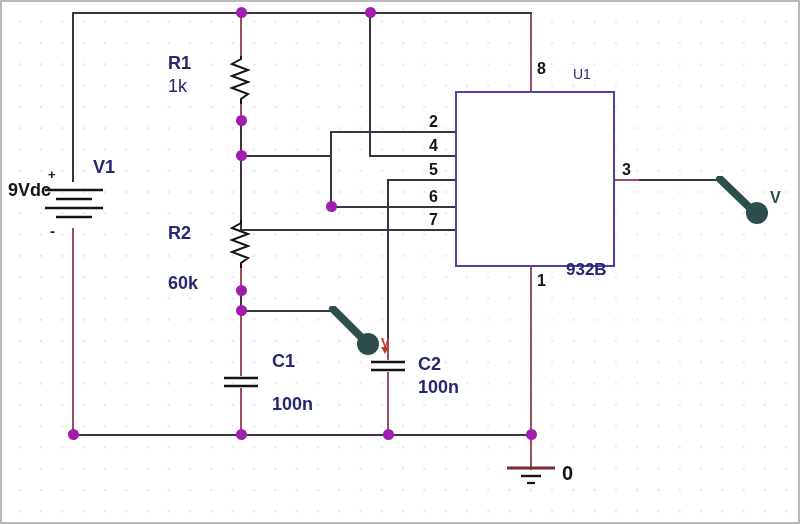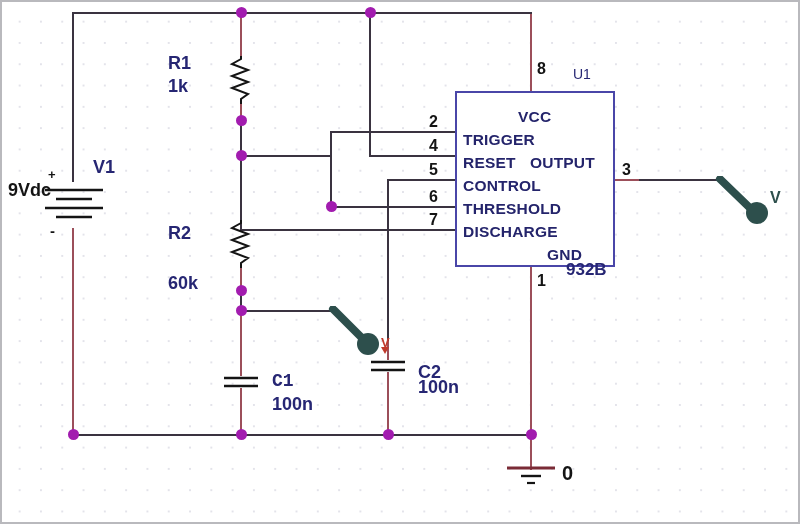--- a/index.html
+++ b/index.html
@@ -168,61 +168,51 @@
   <div class="lbl black" style="left:50px;top:223px;font-size:15px;font-weight:bold;">-</div>
   <div class="lbl black" style="left:8px;top:181px;font-size:18px;font-weight:bold;">9Vdc</div>
   <div class="lbl blue" style="left:93px;top:158px;font-size:18px;font-weight:bold;">V1</div>
 
   <div class="resistor" style="left:228px;top:56px;width:26px;height:48px;">
     <svg width="26" height="48" viewBox="0 0 26 48">
       <polyline points="13,0 13,3 4,8 20,14 4,20 20,26 4,32 20,38 13,43 13,48" fill="none" stroke="#141414" stroke-width="2"></polyline>
     </svg>
   </div>
   <div class="lbl blue" style="left:168px;top:54px;font-size:18px;font-weight:bold;">R1</div>
-  <div class="lbl blue" style="left:168px;top:77px;font-size:18px;font-weight:bold;">1k</div>
+  <div class="lbl blue" style="left:168px;top:77px;font-size:18px;font-weight:normal;">1k</div>
 
   <div class="resistor" style="left:228px;top:220px;width:26px;height:48px;">
     <svg width="26" height="48" viewBox="0 0 26 48">
       <polyline points="13,0 13,3 4,8 20,14 4,20 20,26 4,32 20,38 13,43 13,48" fill="none" stroke="#141414" stroke-width="2"></polyline>
     </svg>
   </div>
   <div class="lbl blue" style="left:168px;top:224px;font-size:18px;font-weight:bold;">R2</div>
   <div class="lbl blue" style="left:168px;top:247px;font-size:18px;font-weight:bold;margin-top:27px;">60k</div>
 
   <div class="cap" style="left:222px;top:374px;width:38px;height:16px;">
     <svg width="38" height="16" viewBox="0 0 38 16">
       <line x1="2" y1="4" x2="36" y2="4" stroke="#141414" stroke-width="2.4"></line>
       <line x1="2" y1="12" x2="36" y2="12" stroke="#141414" stroke-width="2.4"></line>
     </svg>
   </div>
-  <div class="lbl blue" style="left:272px;top:372px;font-size:18px;font-weight:bold;font-family:Liberation Mono, monospace;">C1</div>
+  <div class="lbl blue" style="left:272px;top:352px;font-size:18px;font-weight:bold;">C1</div>
   <div class="lbl blue" style="left:272px;top:395px;font-size:18px;font-weight:bold;">100n</div>
 
   <div class="cap" style="left:369px;top:358px;width:38px;height:16px;">
     <svg width="38" height="16" viewBox="0 0 38 16">
       <line x1="2" y1="4" x2="36" y2="4" stroke="#141414" stroke-width="2.4"></line>
       <line x1="2" y1="12" x2="36" y2="12" stroke="#141414" stroke-width="2.4"></line>
     </svg>
   </div>
   <div class="lbl" style="left:381px;top:336px;font-size:13px;font-weight:bold;color:#c0392b;">V</div>
   <div class="lbl" style="left:381px;top:347px;width:0;height:0;border-left:4px solid transparent;border-right:4px solid transparent;border-top:7px solid #c0392b;"></div>
-  <div class="lbl blue" style="left:418px;top:355px;font-size:18px;font-weight:bold;margin-top:8px;">C2</div>
+  <div class="lbl blue" style="left:418px;top:355px;font-size:18px;font-weight:bold;">C2</div>
   <div class="lbl blue" style="left:418px;top:378px;font-size:18px;font-weight:bold;">100n</div>
 
   <div id="ic-box"></div>
-  <div id="ic-pinlabels">
-    <div style="left:63px;top:17px;">VCC</div>
-    <div style="left:8px;top:40px;">TRIGGER</div>
-    <div style="left:8px;top:63px;">RESET</div>
-    <div style="left:75px;top:63px;">OUTPUT</div>
-    <div style="left:8px;top:86px;">CONTROL</div>
-    <div style="left:8px;top:109px;">THRESHOLD</div>
-    <div style="left:8px;top:132px;">DISCHARGE</div>
-    <div style="left:92px;top:155px;">GND</div>
-  </div>
 
   <div class="lbl blue" style="left:573px;top:67px;font-size:14px;font-weight:normal;">U1</div>
   <div class="lbl blue" style="left:566px;top:261px;font-size:17px;font-weight:bold;">932B</div>
 
   <div class="lbl black" style="left:537px;top:61px;font-size:16px;font-weight:bold;">8</div>
   <div class="lbl black" style="left:537px;top:273px;font-size:16px;font-weight:bold;">1</div>
   <div class="lbl black" style="left:429px;top:114px;font-size:16px;font-weight:bold;">2</div>
   <div class="lbl black" style="left:429px;top:138px;font-size:16px;font-weight:bold;">4</div>
   <div class="lbl black" style="left:429px;top:162px;font-size:16px;font-weight:bold;">5</div>
   <div class="lbl black" style="left:429px;top:189px;font-size:16px;font-weight:bold;">6</div>

